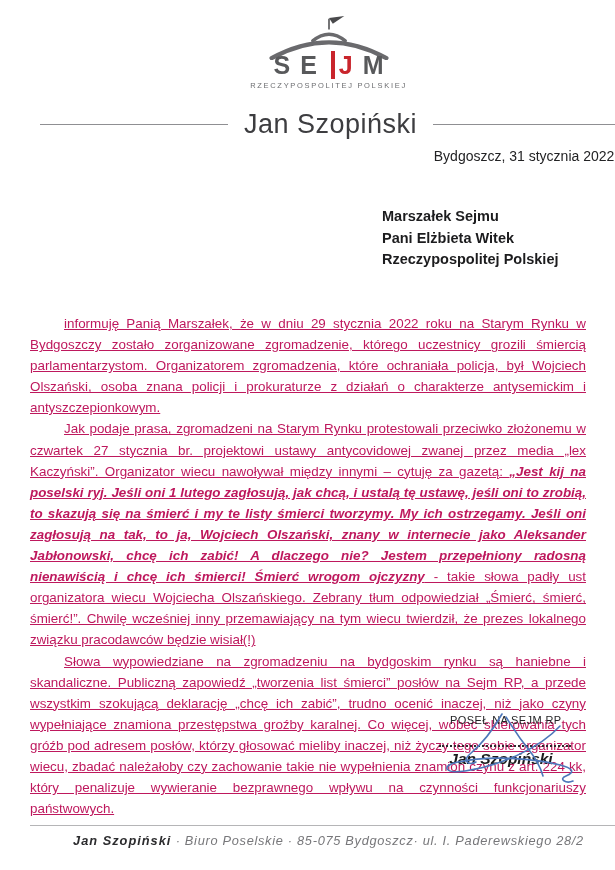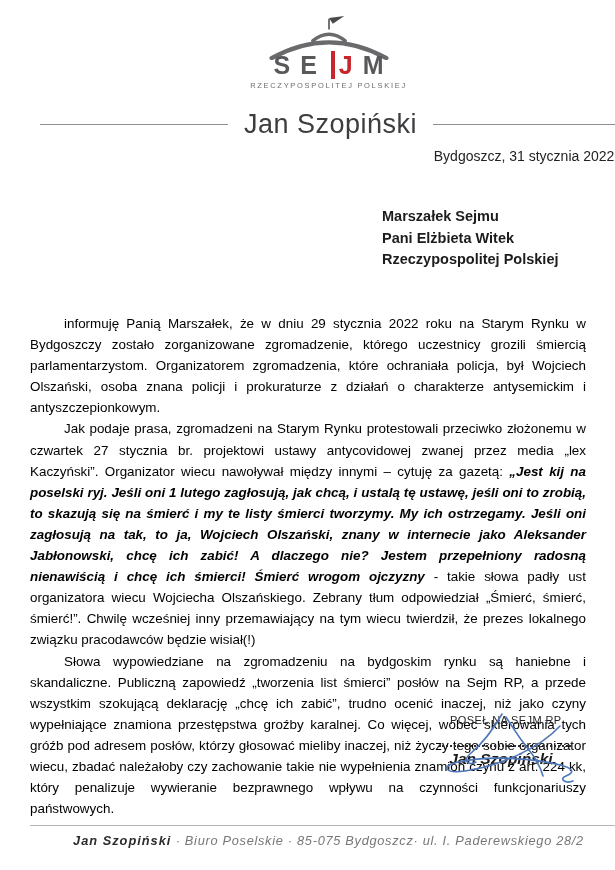--- a/index.html
+++ b/index.html
@@ -43,21 +43,21 @@
     font-size:14px; color:#232325;
   }
   .recipient {
     position:absolute; top:206px; left:382px;
     font-size:14.5px; font-weight:700; line-height:21.5px; color:#1c1c1e;
   }
 
   
   .letter-body {
     position:absolute; top:313px; left:30px; width:556px;
-    font-size:13.4px; line-height:21.1px; text-align:justify; color:#000000;
+    font-size:13.4px; line-height:21.1px; text-align:justify; color:#be185d;text-decoration:underline;
   }
   .letter-body p { margin:0; text-indent:34px; }
   .bold-italic { font-weight:700; font-style:italic; }
 
   
   .sig-role {
     position:absolute; top:714px; left:450px;
     font-size:11px; letter-spacing:0.4px; color:#232325;text-align:right;
   }
   .sig-dotted {

